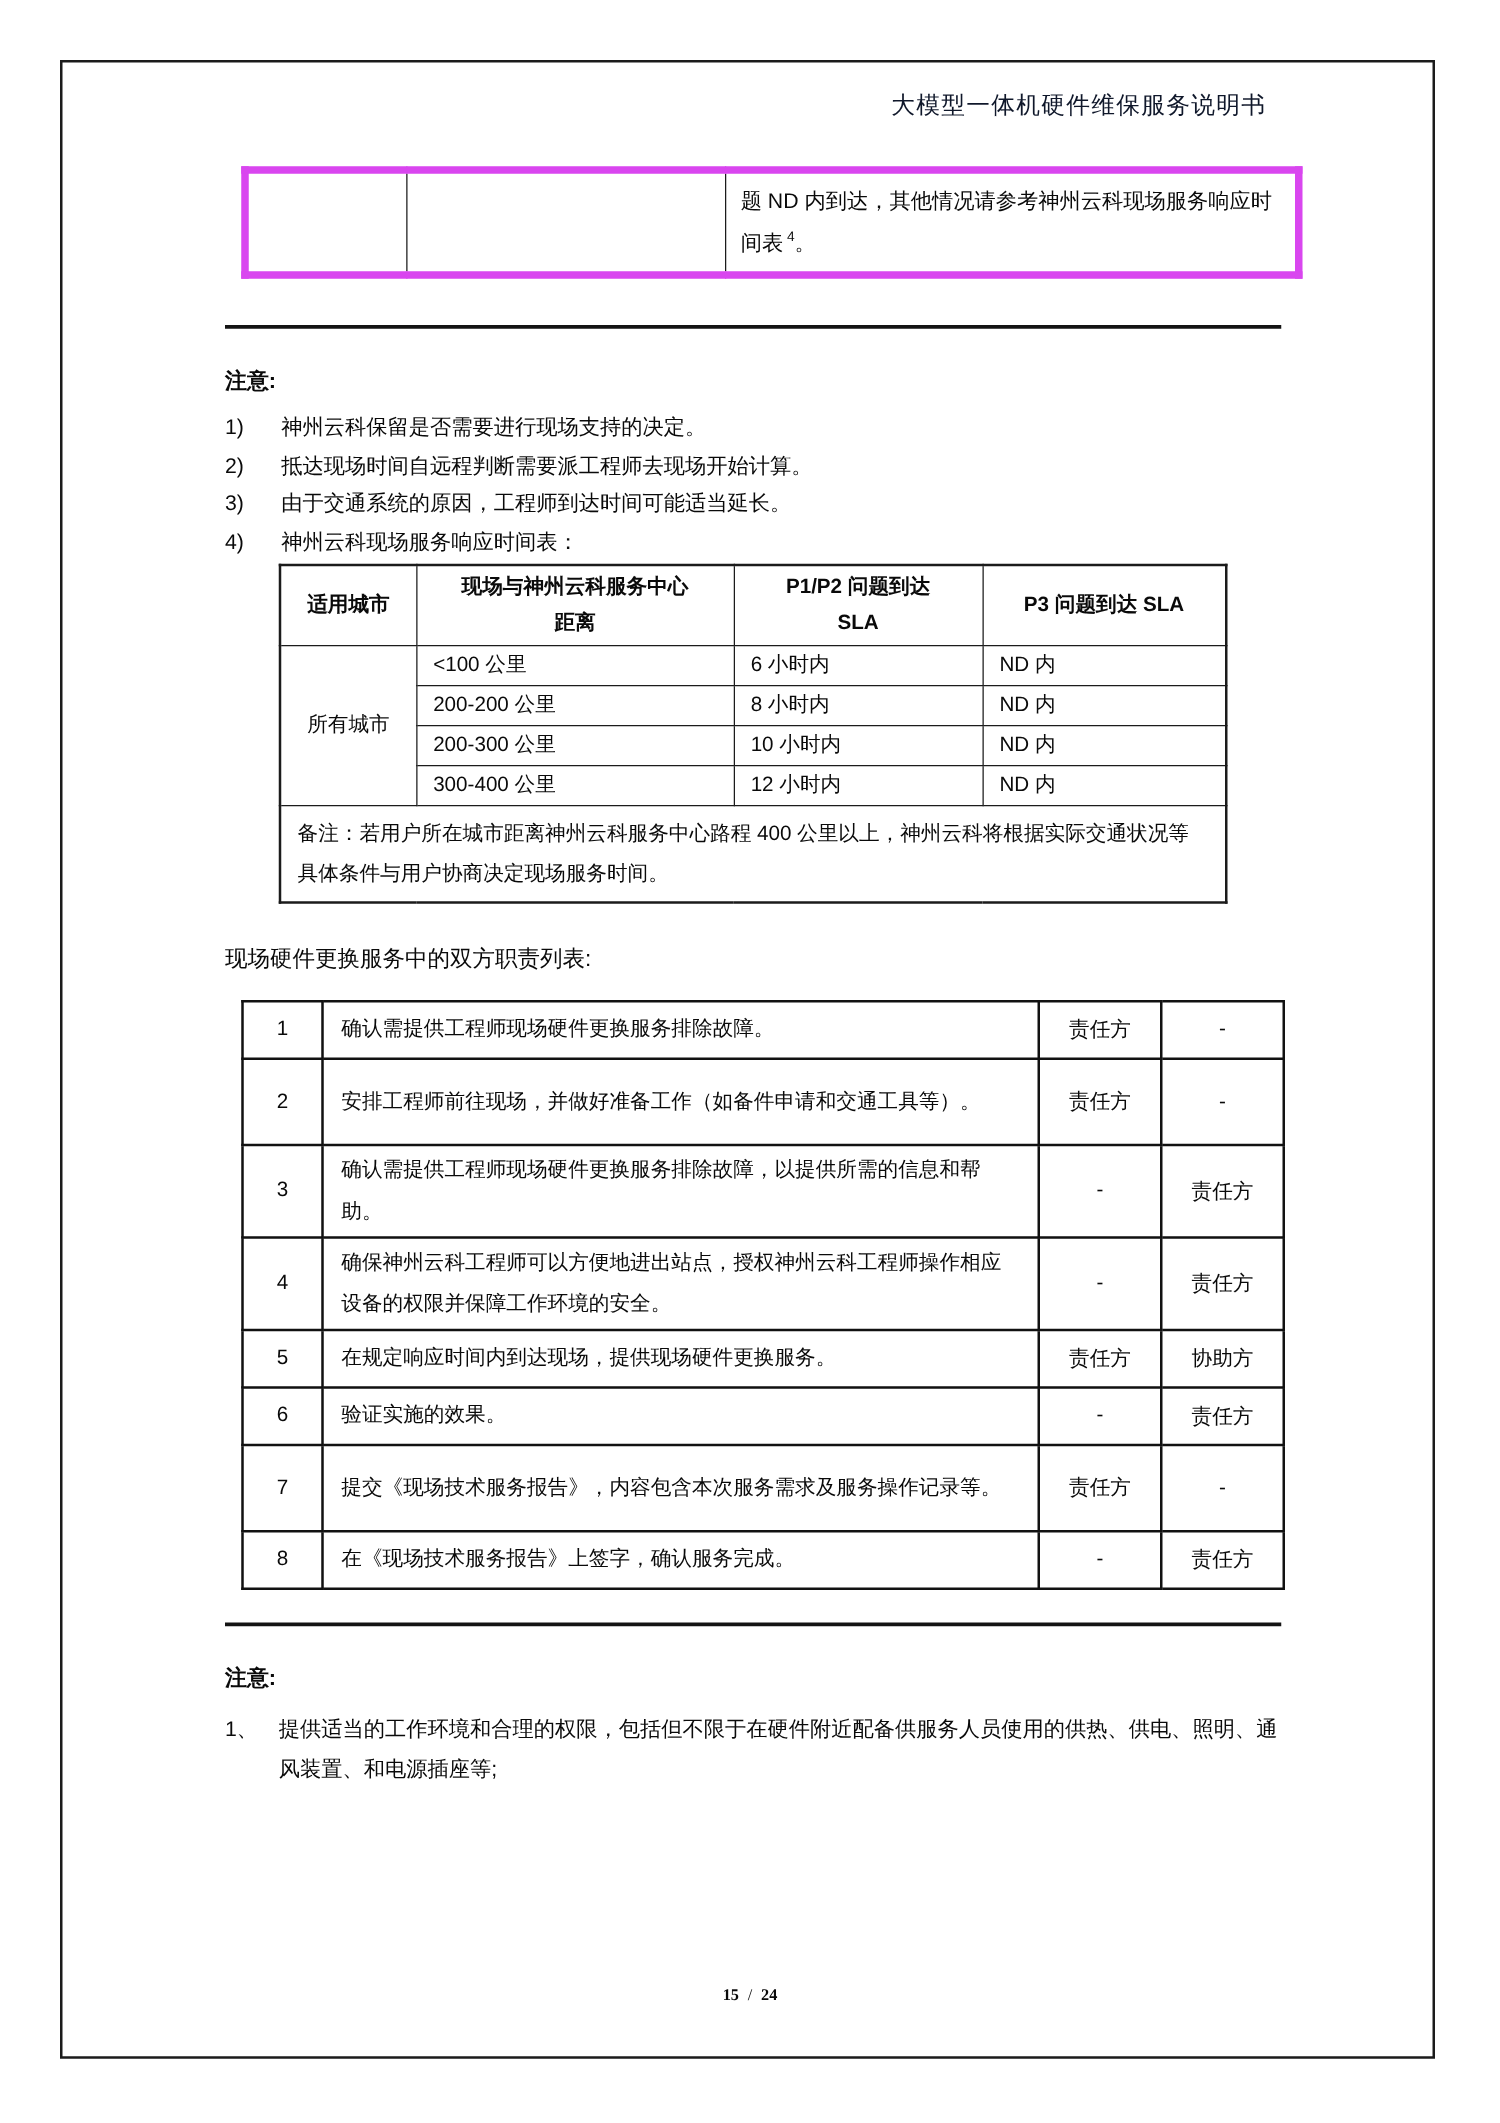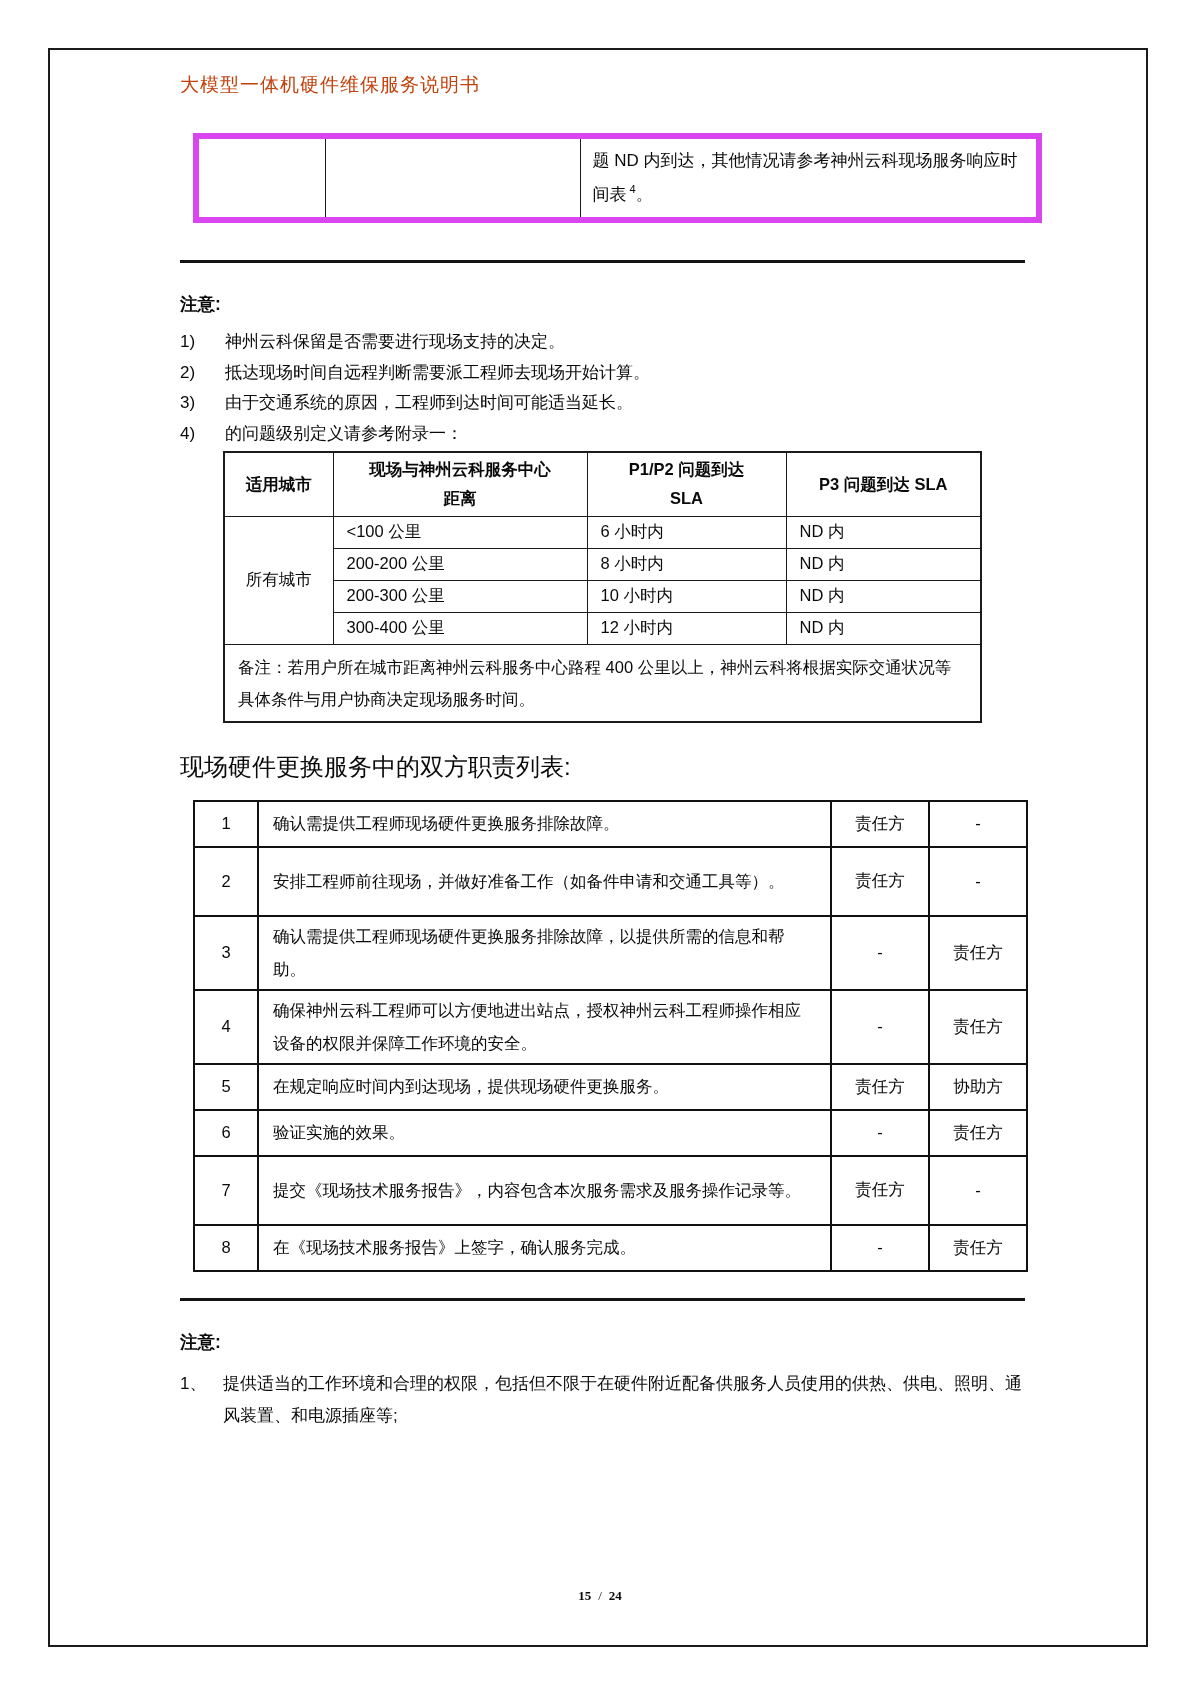--- a/index.html
+++ b/index.html
@@ -8,23 +8,23 @@
     font-family:"Liberation Sans","DejaVu Sans",sans-serif;color:#0a0a0a;
     -webkit-font-smoothing:antialiased;
   }
   .page-border{
     position:absolute;left:48px;top:48px;width:1100px;height:1599px;
     border:2px solid #1b1b1b;box-sizing:border-box;pointer-events:none;
   }
   .content{position:absolute;left:180px;top:0;width:845px;}
 
   .doc-header{
-    margin-top:72px;padding-right:12px;
+    margin-top:72px;text-align:right;padding-right:12px;
     font-family:"Liberation Serif","DejaVu Serif",serif;
-    font-size:19px;line-height:26px;color:#c2410c;letter-spacing:1px;
+    font-size:19px;line-height:26px;color:#0f172a;letter-spacing:1px;
   }
 
   table{border-collapse:collapse;table-layout:fixed;}
 
   
   .frag-table{margin-top:35px;margin-left:13px;width:843px;border:6px solid #d946ef;}
   .frag-table td{border:1px solid #1b1b1b;vertical-align:top;height:77px;box-sizing:border-box;}
   .frag-table .cell-text{padding:5px 12px;font-size:17px;line-height:34px;}
   sup.fnref{font-size:11px;vertical-align:super;margin-left:3px;line-height:0;}
 
@@ -43,21 +43,21 @@
   .resp-time-table th{
     font-weight:bold;text-align:center;vertical-align:middle;
     line-height:29px;height:64px;padding:0 6px;
   }
   .resp-time-table td.data{height:32px;padding:0 13px;text-align:left;vertical-align:middle;}
   .resp-time-table td.city{text-align:center;vertical-align:middle;}
   .resp-time-table td.remark{padding:6px 13px;line-height:32px;text-align:left;height:52px;vertical-align:middle;}
   .two-line span{display:block;}
 
   .p-note{margin-top:15px;margin-left:43px;font-size:17px;line-height:26px;}
-  .section-title{margin-top:30px;font-size:24px;line-height:28px;}
+  .section-title{margin-top:30px;font-size:18px;line-height:28px;}
 
   
   .resp-table{margin-top:19px;margin-left:13px;width:833px;font-size:16.5px;border:2px solid #111111;}
   .resp-table th,.resp-table td{border:2px solid #111111;box-sizing:border-box;}
   .resp-table th{
     background:#d9d9d9;font-weight:bold;text-align:center;vertical-align:middle;
     line-height:29px;height:68px;padding:0 4px;
   }
   .resp-table td.no{text-align:center;vertical-align:middle;}
   .resp-table td.act{text-align:left;padding:3px 14px;line-height:33px;vertical-align:middle;}
@@ -114,21 +114,21 @@
     <div class="num-item">
       <span class="num">2)</span>
       <span class="txt">抵达现场时间自远程判断需要派工程师去现场开始计算。</span>
     </div>
     <div class="num-item">
       <span class="num">3)</span>
       <span class="txt">由于交通系统的原因，工程师到达时间可能适当延长。</span>
     </div>
     <div class="num-item">
       <span class="num">4)</span>
-      <span class="txt">的问题级别定义请参考附录一：</span>
+      <span class="txt">神州云科现场服务响应时间表：</span>
     </div>
   </div>
 
   <table class="resp-time-table">
     <colgroup>
         <col style="width:109px">
         <col style="width:254px">
         <col style="width:199px">
         <col style="width:195px">
       </colgroup>

